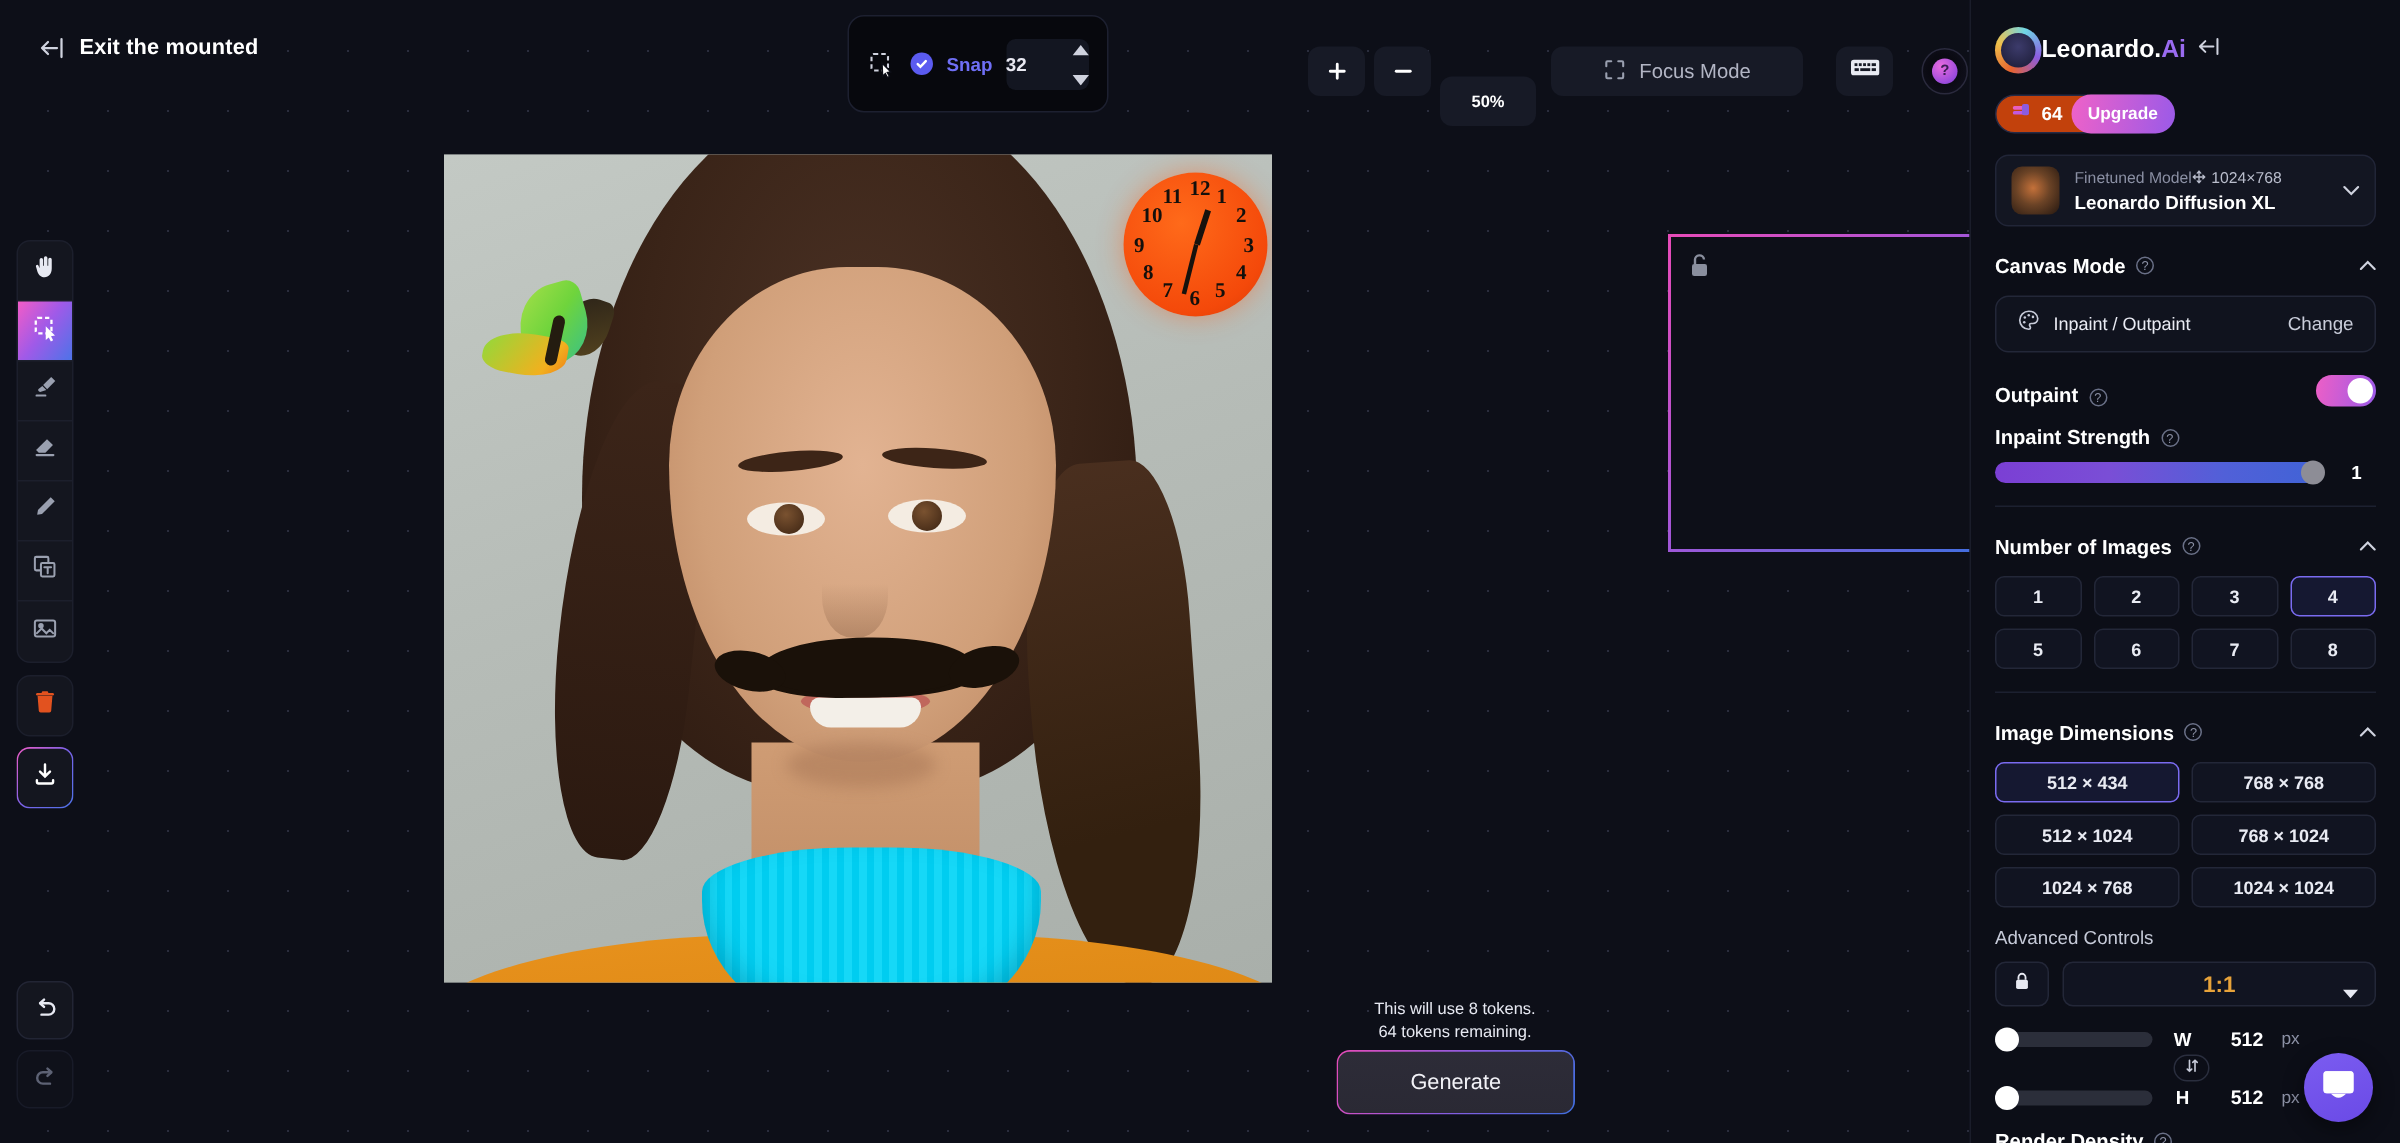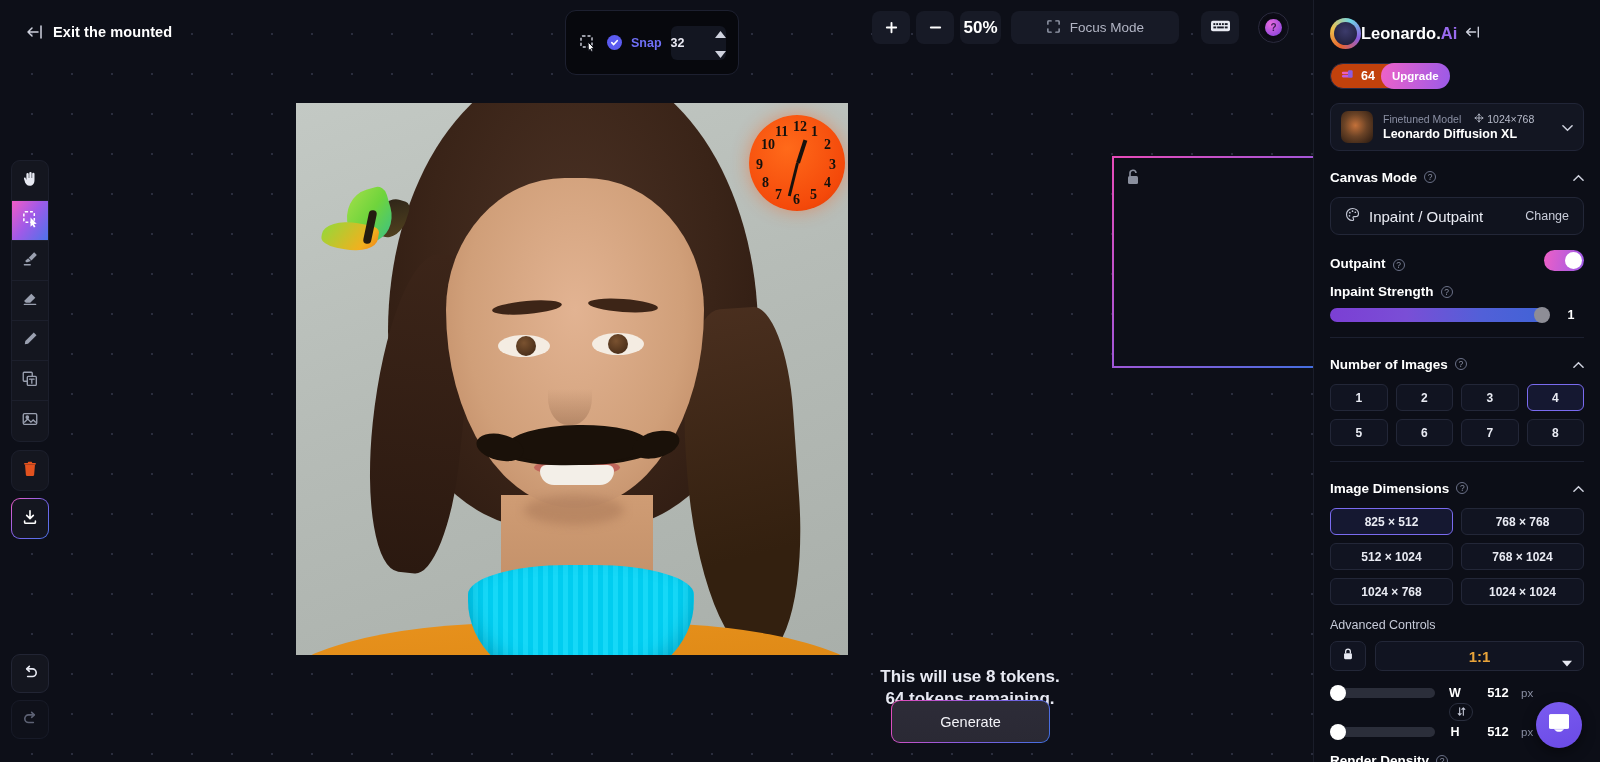--- a/index.html
+++ b/index.html
@@ -56,21 +56,21 @@
   
   .zoom-cluster {
     position: absolute; left: 872px; top: 11px;
     display: flex; align-items: center; gap: 6px;
   }
   .zbtn {
     width: 38px; height: 33px; border-radius: 8px; background: #171a26;
     display: flex; align-items: center; justify-content: center; cursor: pointer;
     color: #fff;
   }
-  .zbtn.wide { width: 41px; font-size: 17px; font-weight: bold; }
+  .zbtn.wide { width: 64px; font-size: 11px; font-weight: bold; margin-top: 40px; }
   .focus-btn {
     width: 168px; height: 33px; border-radius: 8px; background: #171a26;
     display: flex; align-items: center; justify-content: center; gap: 9px;
     color: #b2b5c4; font-size: 13.5px; cursor: pointer; margin-left: 4px;
   }
   .kbd-btn {
     width: 38px; height: 33px; border-radius: 8px; background: #171a26;
     display: flex; align-items: center; justify-content: center; cursor: pointer; margin-left: 16px;
   }
   .avatar-top {
@@ -238,21 +238,21 @@
     border: 2px solid transparent;
     background-image: linear-gradient(#0d0f18, #0d0f18),
                       linear-gradient(135deg, #e84bb8 0%, #a855d6 45%, #3f6fe0 100%);
     background-origin: border-box; background-clip: padding-box, border-box;
   }
   .sel-lock { position: absolute; left: 10px; top: 10px; }
 
   
   .token-note {
     position: absolute; left: 880px; top: 666px; width: 180px; text-align: center;
-    font-size: 17px; font-weight: bold; color: #e7e9f2; line-height: 1.32;
+    font-size: 11px; font-weight: normal; color: #e7e9f2; line-height: 1.32;
   }
   .prompt-bar {
     position: absolute; left: 256px; top: 699px; width: 630px; height: 45px;
     background: #12141e; border-radius: 9px; display: flex; align-items: center; gap: 13px;
     padding: 0 17px;
   }
   .prompt-text { font-size: 14.5px; color: #d8dae5; }
   .gen-btn {
     position: absolute; left: 891px; top: 700px; width: 159px; height: 43px;
     border-radius: 9px; cursor: pointer;
@@ -299,21 +299,21 @@
   .model-card {
     margin-top: 14px; height: 48px; border-radius: 9px;
     background: #131622; border: 1px solid #212537;
     display: flex; align-items: center; padding: 0 10px; gap: 10px; cursor: pointer;
   }
   .model-thumb {
     width: 32px; height: 32px; border-radius: 7px; flex: none;
     background: radial-gradient(circle at 45% 45%, #c4713a 0%, #6b4326 45%, #241710 100%);
   }
   .model-meta { display: flex; flex-direction: column; gap: 2px; min-width: 0; }
-  .model-top { display: flex; align-items: flex-start; gap: 13px; }
+  .model-top { display: flex; align-items: flex-start; }
   .model-kind { font-size: 10.5px; color: #8b90a4; }
   .model-dim { font-size: 10.5px; color: #b9bdcc; display: flex; align-items: center; gap: 3px; }
   .model-name { font-size: 12.5px; font-weight: bold; color: #fff; white-space: nowrap; }
   .model-caret { margin-left: auto; }
 
   .sec-head {
     display: flex; align-items: center; gap: 7px; margin-top: 17px;
   }
   .sec-title { font-size: 13.5px; font-weight: bold; color: #fff; }
   .sec-caret { margin-left: auto; }
@@ -321,21 +321,21 @@
     width: 12px; height: 12px; border-radius: 50%; border: 1px solid #6a7087;
     font-size: 8.5px; color: #8b90a4; display: flex; align-items: center; justify-content: center;
     flex: none;
   }
 
   .mode-box {
     margin-top: 11px; height: 38px; border-radius: 9px;
     background: #10131e; border: 1px solid #232738;
     display: flex; align-items: center; padding: 0 14px; gap: 9px; cursor: pointer;
   }
-  .mode-label { font-size: 15px; color: #e9ebf3; }
+  .mode-label { font-size: 12px; color: #e9ebf3; }
   .mode-change { margin-left: auto; font-size: 12.5px; color: #c9cdda; cursor: pointer; }
 
   .row-toggle { display: flex; align-items: flex-end; gap: 7px; margin-top: 15px; }
   .row-toggle .lbl { font-size: 13.5px; font-weight: bold; color: #fff; }
   .switch {
     margin-left: auto; width: 40px; height: 21px; border-radius: 11px;
     background: linear-gradient(100deg, #ee5fc6, #9b5ae8); position: relative; cursor: pointer;
   }
   .switch .knob {
     position: absolute; right: 2px; top: 2px; width: 17px; height: 17px;
@@ -774,21 +774,21 @@
     <div class="sec-head">
       <span class="sec-title">Image Dimensions</span>
       <span class="qmark">?</span>
       <span class="sec-caret">
         <svg width="11" height="8" viewBox="0 0 12 8">
             <path d="M1 6.5L6 1.5 11 6.5" stroke="#cfd2de" stroke-width="1.6" fill="none" stroke-linecap="round"></path>
           </svg>
       </span>
     </div>
     <div class="dim-grid">
-      <span class="dim-cell sel">825 × 512</span>
+      <span class="dim-cell sel">512 × 434</span>
       <span class="dim-cell">768 × 768</span>
       <span class="dim-cell">512 × 1024</span>
       <span class="dim-cell">768 × 1024</span>
       <span class="dim-cell">1024 × 768</span>
       <span class="dim-cell">1024 × 1024</span>
     </div>
 
     <div class="adv-label">Advanced Controls</div>
 
     <div class="ratio-row">

